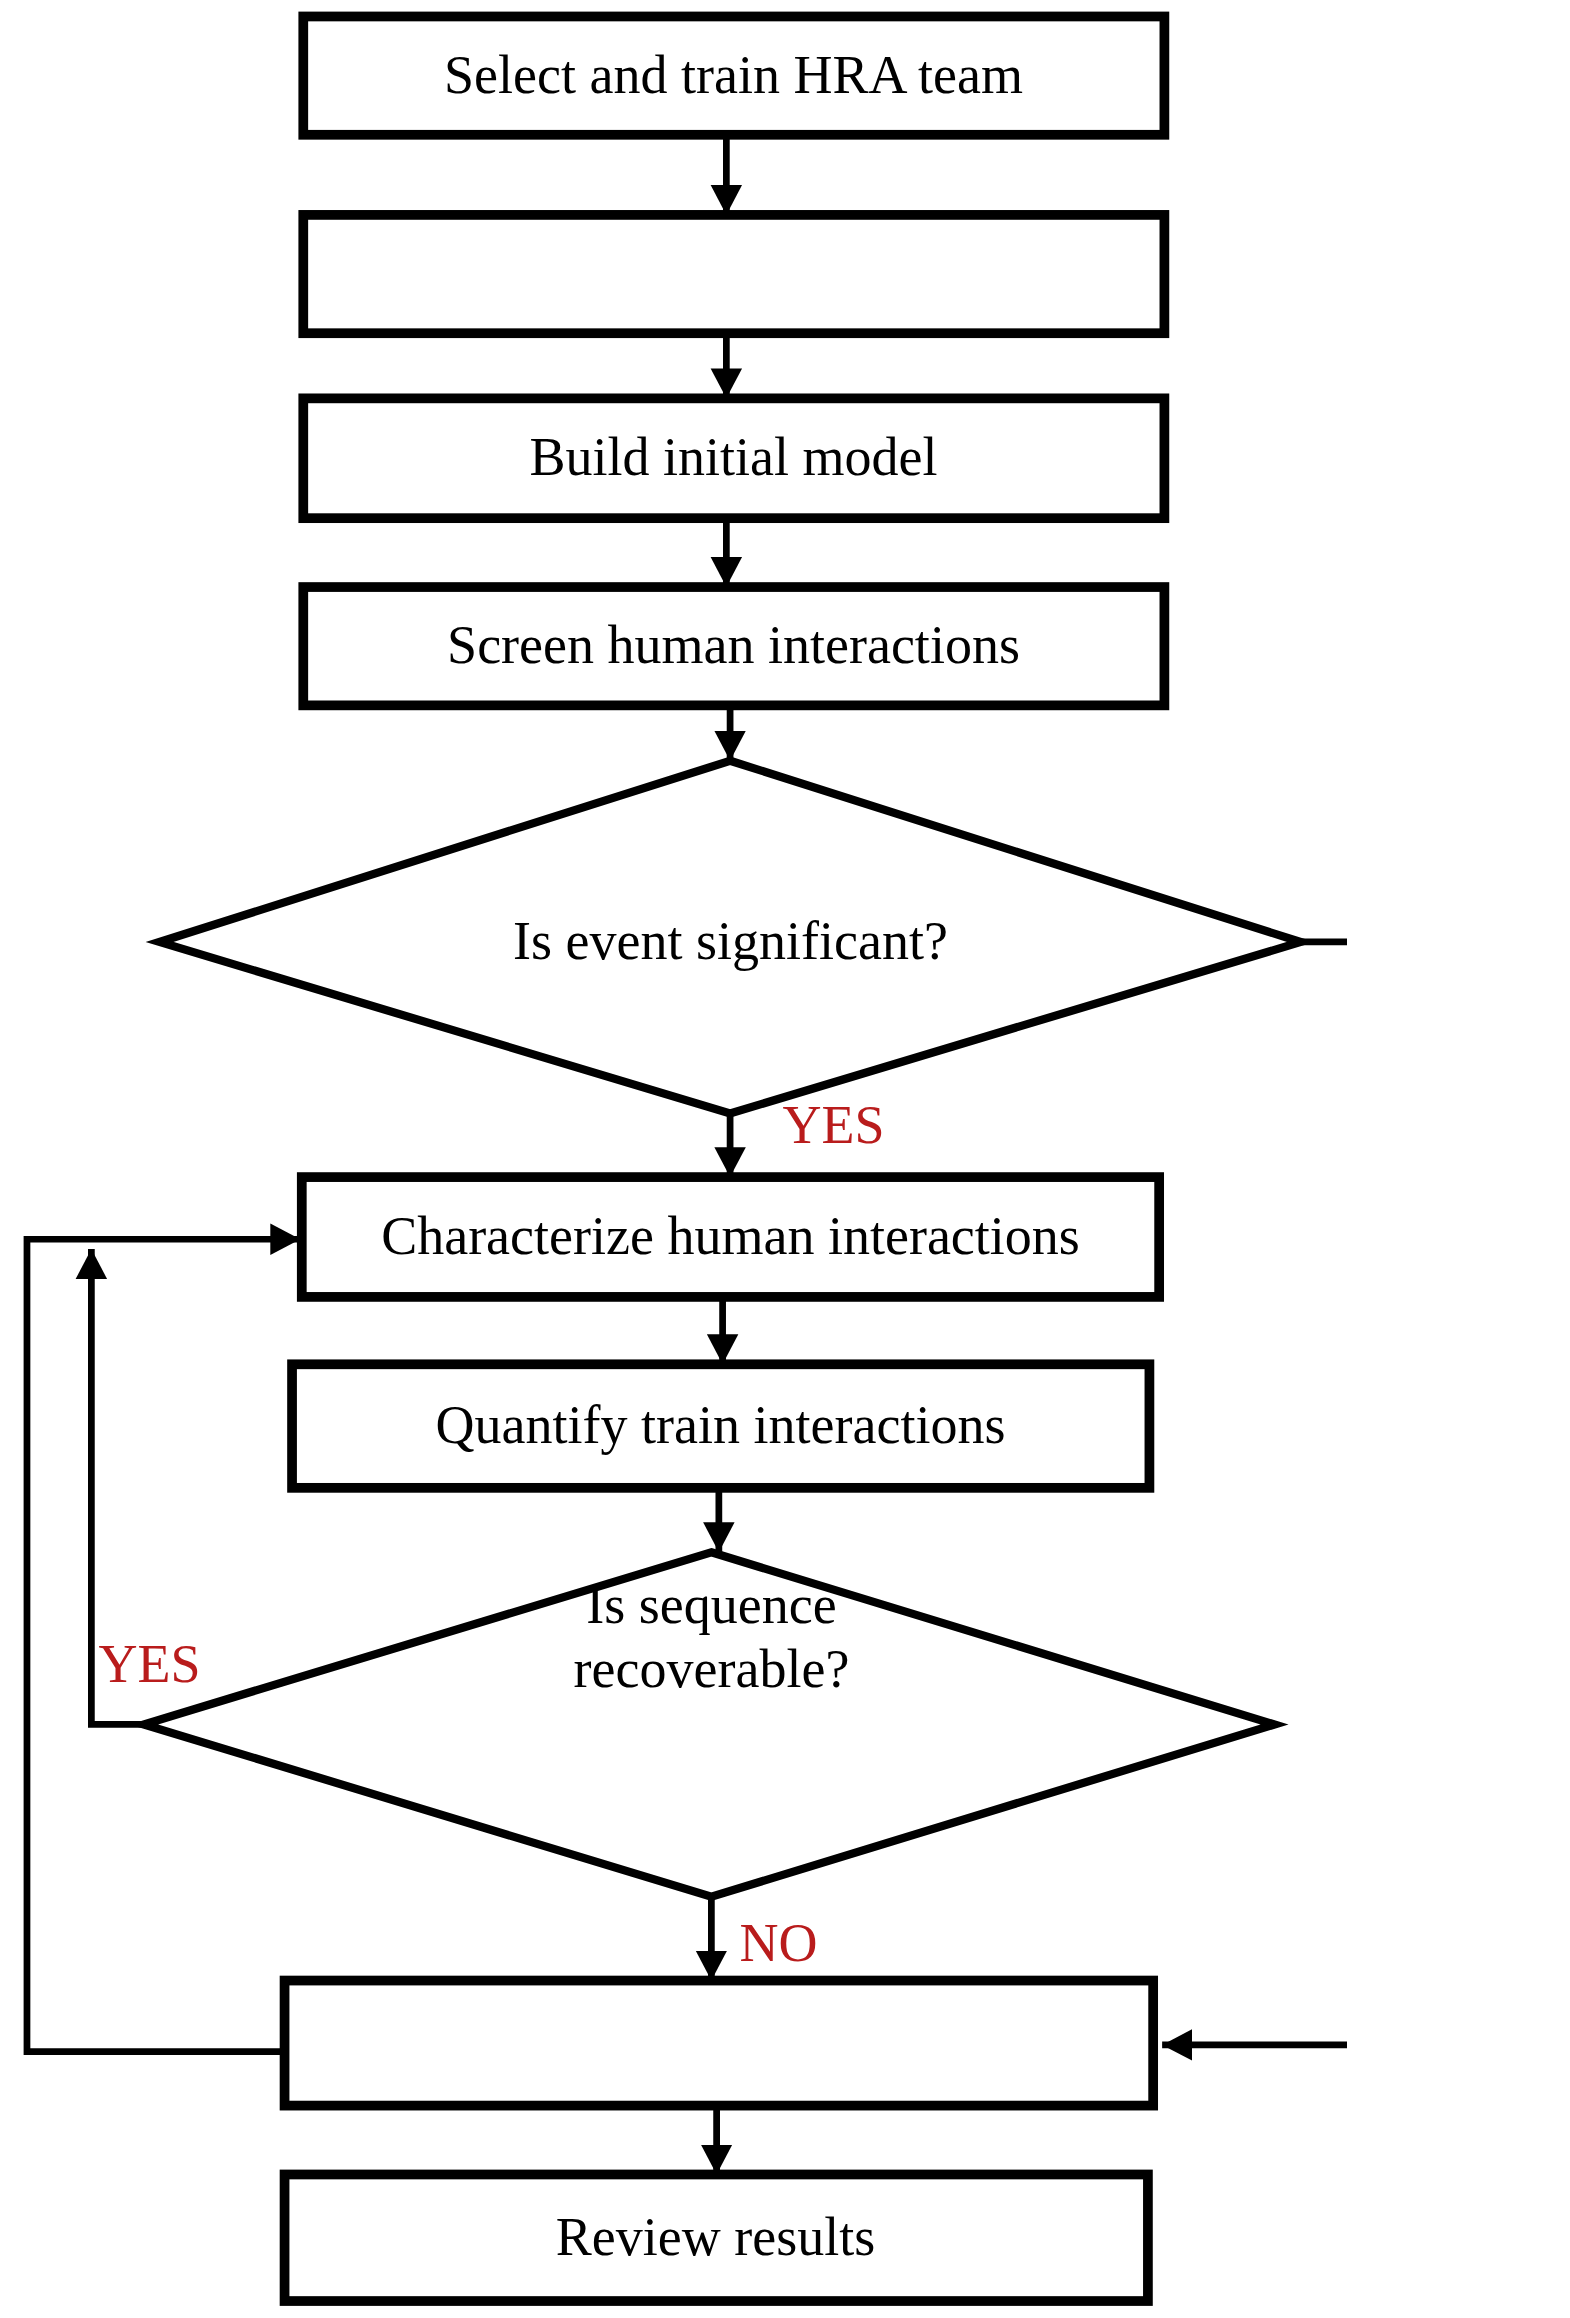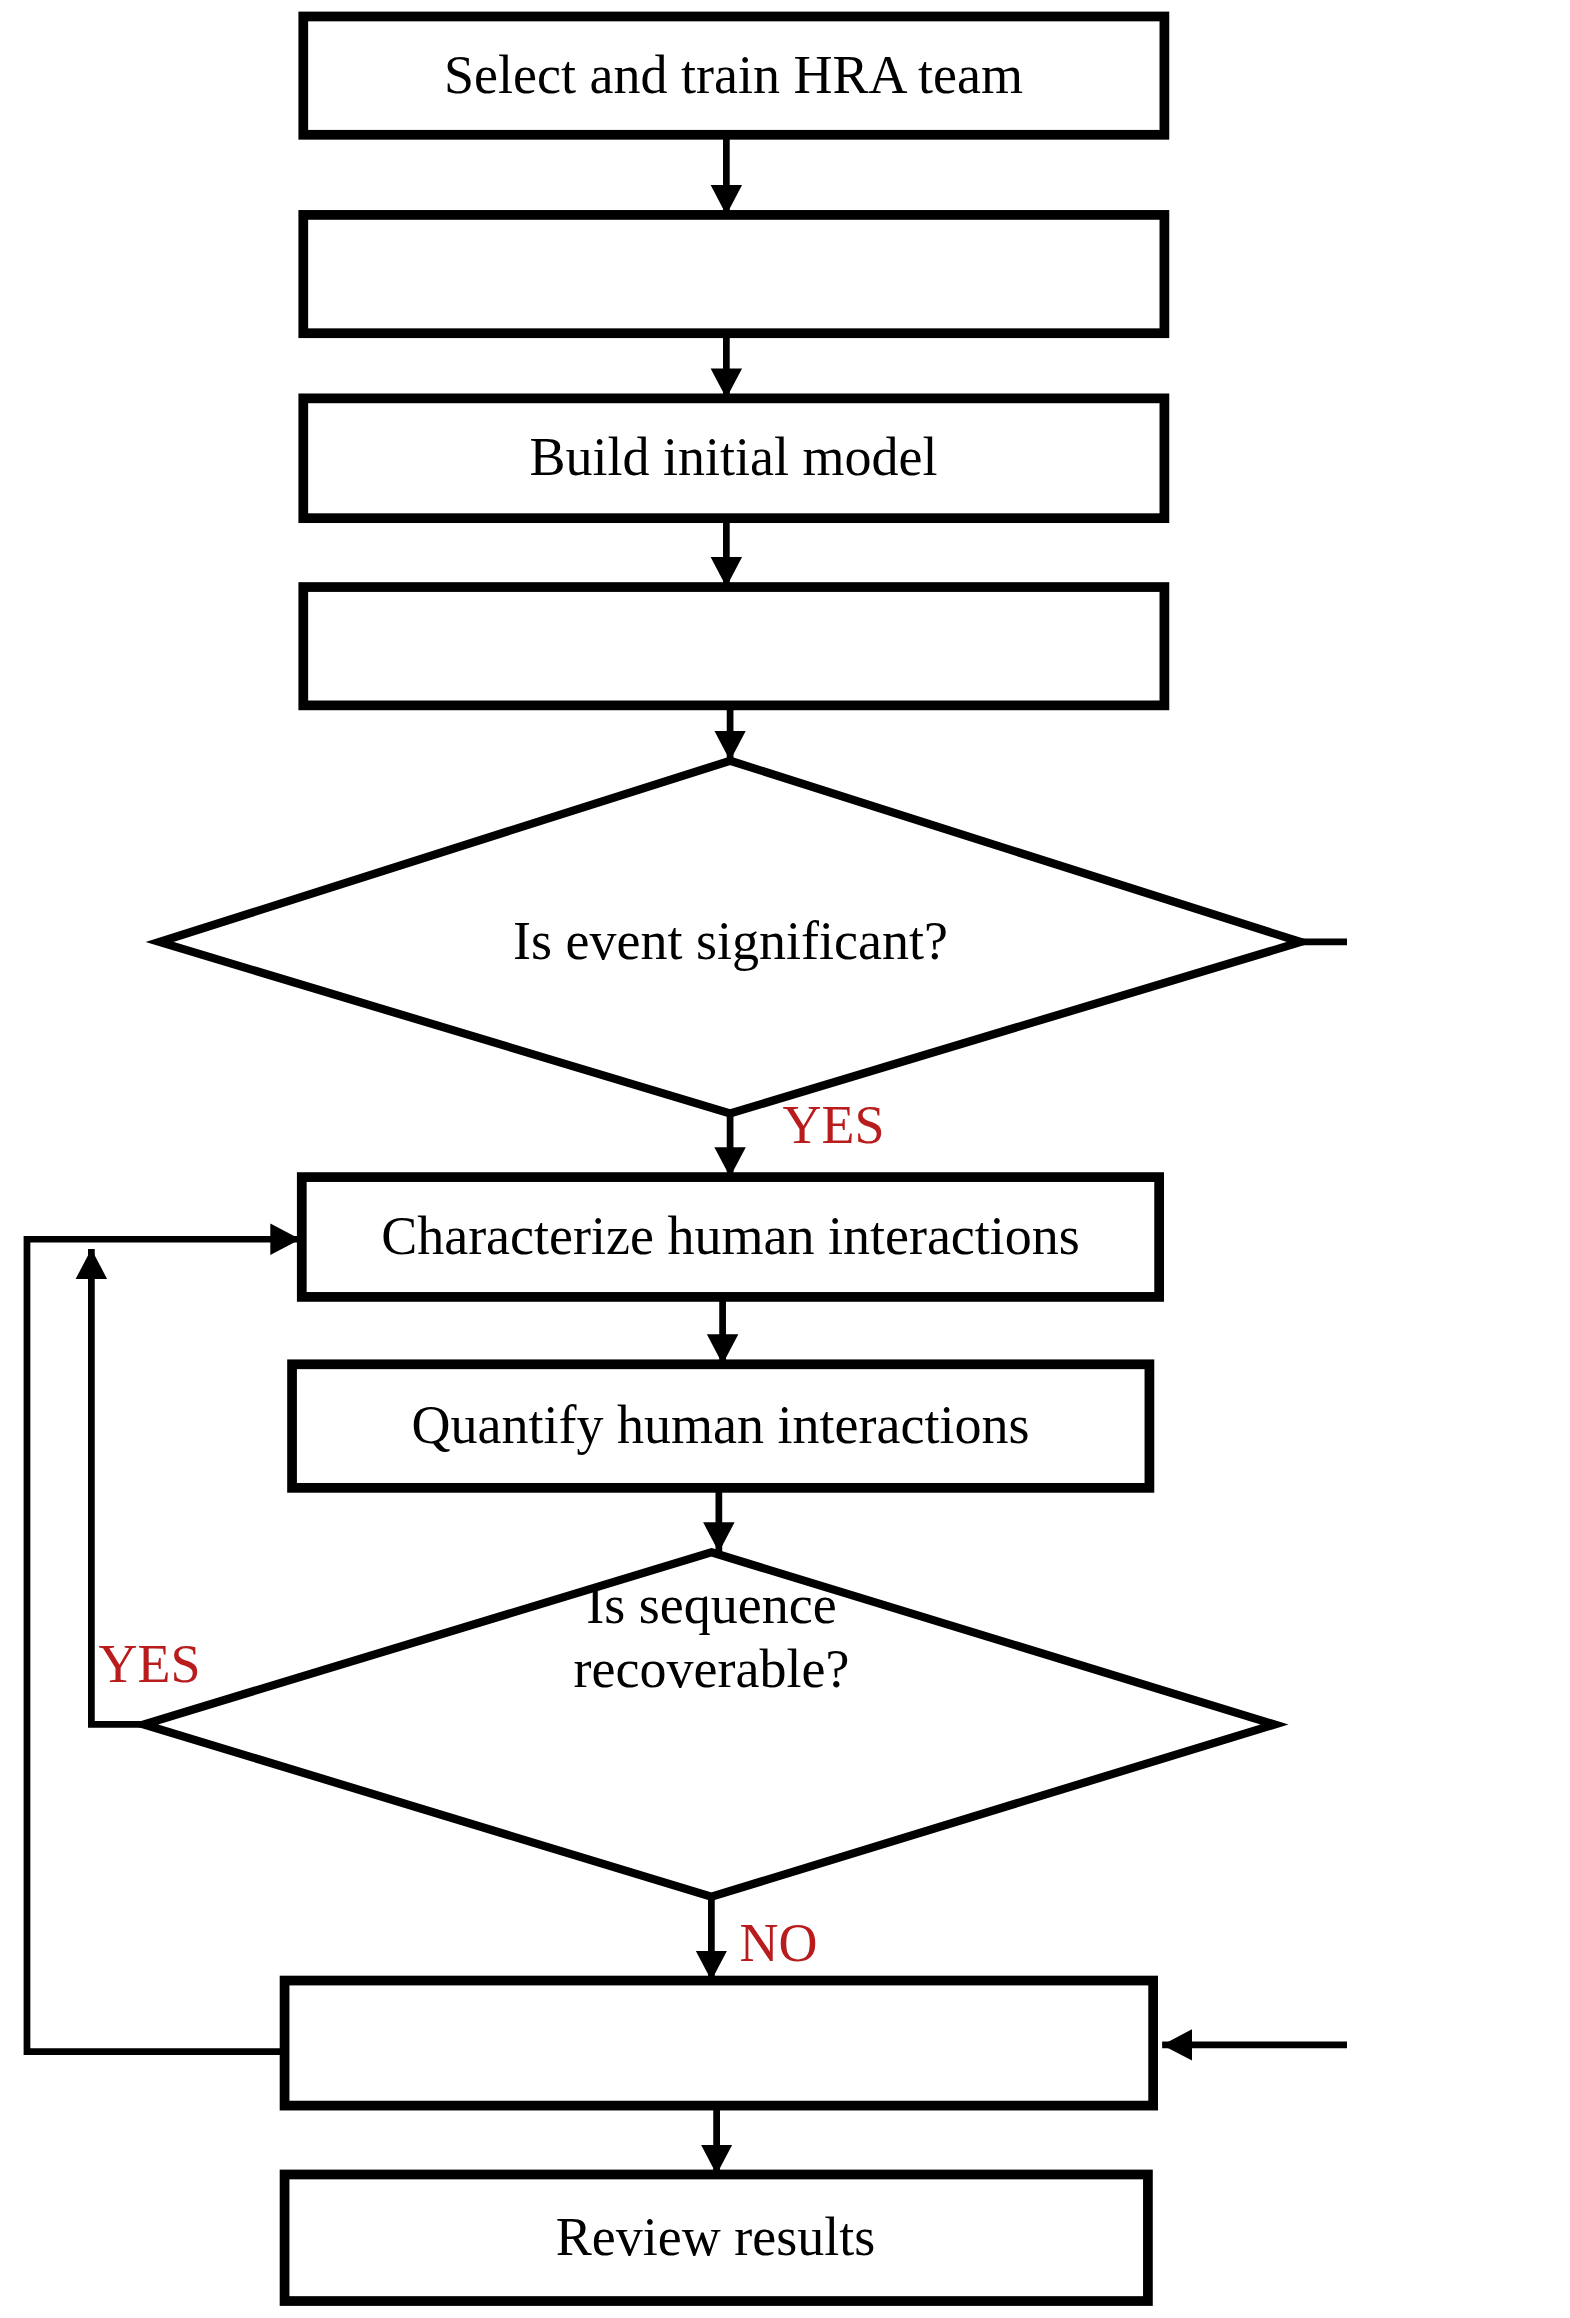--- a/index.html
+++ b/index.html
@@ -74,23 +74,24 @@
       <rect x="403" y="1572" width="1145" height="160" stroke-width="13"></rect>
       <rect x="390" y="1822" width="1145" height="165" stroke-width="13"></rect>
       <polygon points="950,2073 1702,2303 950,2533 192,2303" stroke-width="11"></polygon>
       <rect x="380" y="2645" width="1160" height="167" stroke-width="13"></rect>
       <rect x="380" y="2904" width="1153" height="169" stroke-width="13"></rect>
     </g>
   </svg>
 
   <div class="node-label" style="left:303px;  top:16.5px;   width:861px; height:118px;">Select and train HRA team</div>
   <div class="node-label" style="left:303px;  top:398px;  width:861px; height:120px;">Build initial model</div>
+  <div class="node-label" style="left:303px;  top:587px;  width:861px; height:118px;">Screen human interactions</div>
   <div class="node-label" style="left:356px;  top:889px; width:749px; height:105px;">Is event significant?</div>
   <div class="node-label" style="left:302px;  top:1177px; width:857px; height:120px;">Characterize human interactions</div>
-  <div class="node-label" style="left:292px;  top:1364px; width:857px; height:124px;">Quantify human interactions</div>
+  <div class="node-label" style="left:292px;  top:1364px; width:857px; height:124px;">Quantify train interactions</div>
   <div class="node-label" style="left:337px;  top:1544px; width:749px; height:187px;">Is sequence
 recoverable?</div>
   <div class="node-label" style="left:284px;  top:2174px; width:863px; height:127px;">Review results</div>
 
   <div class="edge-label" style="left:766px; top:1095px; width:135px; height:60px;">YES</div>
   <div class="edge-label" style="left:1342px; top:865px; width:135px; height:60px;">NO</div>
   <div class="edge-label" style="left:82px;  top:1634px; width:135px; height:60px;">YES</div>
   <div class="edge-label" style="left:711px;  top:1913px; width:135px; height:60px;">NO</div>
 
 </div>

